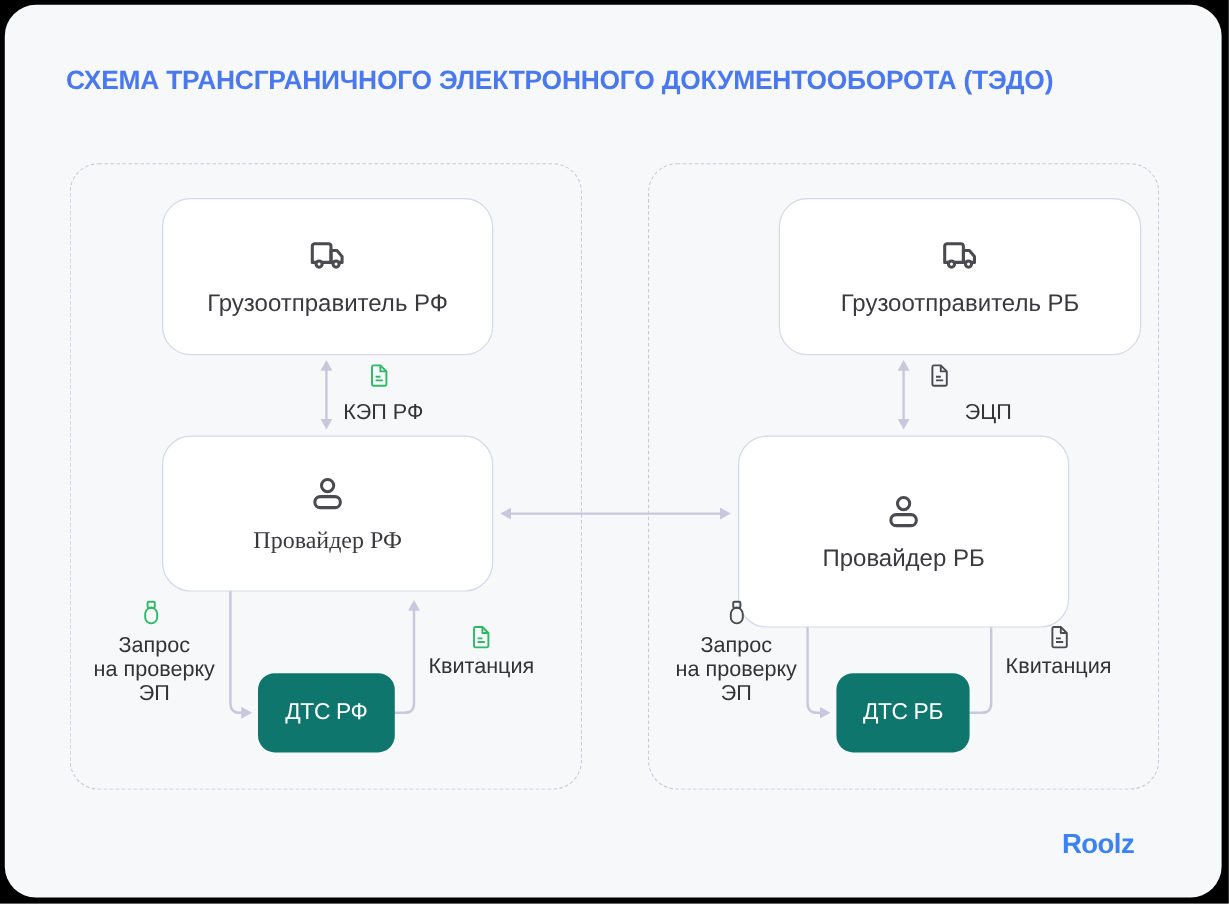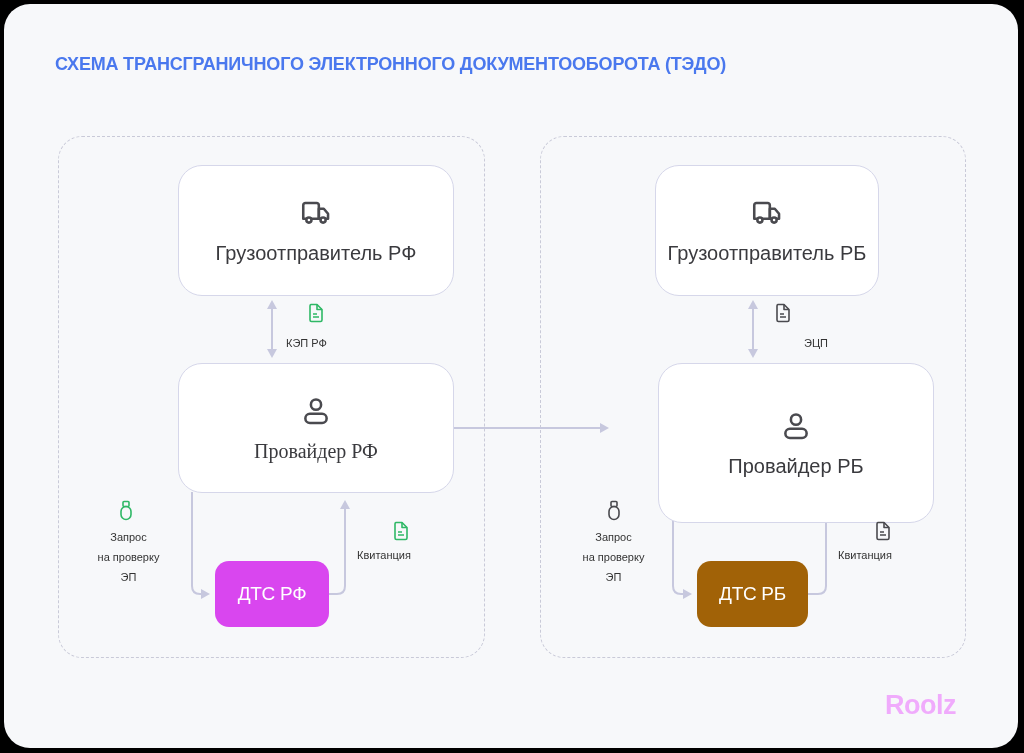--- a/index.html
+++ b/index.html
@@ -1,32 +1,32 @@
 <!DOCTYPE html>
 <html><head>
 <meta charset="utf-8">
 <style>
   html, body { margin:0; padding:0; }
   body { width:1024px; height:753px; background:#000; position:relative; overflow:hidden;
          font-family:"Liberation Sans", "DejaVu Sans", sans-serif; }
   .card { position:absolute; left:4px; top:4px; width:1014px; height:744px; background:#f7f8fa;
           border-radius:26px; }
-  .title { position:absolute; left:55px; top:54px; color:#4a78ee; font-weight:700; font-size:18px;
+  .title { position:absolute; left:55px; top:54px; color:#4a78ee; font-weight:700; font-size:22px;
            letter-spacing:-0.2px; white-space:nowrap; }
   .zone { position:absolute; border:1.5px dashed #c9cad8; border-radius:24px; box-sizing:border-box; }
   .node { position:absolute; background:#fff; border:1.5px solid #d6d7ea; border-radius:24px;
-          box-sizing:border-box; display:flex; flex-direction:column; align-items:center; justify-content:center;margin-left:43px; }
+          box-sizing:border-box; display:flex; flex-direction:column; align-items:center; justify-content:center; }
   .node .label { font-size:20px; color:#3a3a3e; margin-top:12px; white-space:nowrap; }
   .node .ico { width:34px; height:34px; }
   .dts { position:absolute; border-radius:14px; color:#fff; font-size:19px; display:flex;
          align-items:center; justify-content:center; letter-spacing:-0.3px; }
-  .edge-label { position:absolute; font-size:11px; color:#333; text-align:center; line-height:20px; }
+  .edge-label { position:absolute; font-size:18px; color:#333; text-align:center; line-height:20px; }
   .mini-ico { position:absolute; width:18px; height:20px; }
   svg.lines { position:absolute; left:0; top:0; width:1024px; height:753px; pointer-events:none; }
-  .logo { position:absolute; left:885px; top:690px; font-size:27px; font-weight:700; color:#f0abfc;
+  .logo { position:absolute; left:885px; top:690px; font-size:23px; font-weight:700; color:#3b82f6;
           letter-spacing:-0.5px; }
 </style>
 </head>
 <body>
 
 <div class="card"></div>
 
 <div class="title">СХЕМА ТРАНСГРАНИЧНОГО ЭЛЕКТРОННОГО ДОКУМЕНТООБОРОТА (ТЭДО)</div>
 
 <div class="zone" style="left:58px;top:136px;width:427px;height:522px;"></div>
@@ -89,23 +89,23 @@
   <div>ЭП</div>
 </div>
 
 <svg class="mini-ico" style="left:392px;top:521px;" viewBox="0 0 18 20" fill="none" stroke="#2fb866" stroke-width="1.6" stroke-linejoin="round">
   <path d="M4 1.5h6l5 5V17a1.5 1.5 0 0 1-1.5 1.5h-9A1.5 1.5 0 0 1 3 17V3A1.5 1.5 0 0 1 4 1.5z"></path>
   <path d="M10 1.5V6.5h5"></path>
   <path d="M6 11h4M6 14h6"></path>
 </svg>
 <div class="edge-label" style="left:357px;top:545px;">Квитанция</div>
 
-<div class="dts" style="left:215px;top:561px;width:114px;height:66px;background:#d946ef;">ДТС РФ</div>
+<div class="dts" style="left:215px;top:561px;width:114px;height:66px;background:#0f766e;">ДТС РФ</div>
 
-<div class="node" style="left:612px;top:165px;width:224px;height:131px;">
+<div class="node" style="left:649px;top:165px;width:302px;height:131px;">
   <svg class="ico" viewBox="0 0 24 24" fill="none" stroke="#4a4a4f" stroke-width="1.8" stroke-linejoin="round">
     <path d="M3 6.5a1.5 1.5 0 0 1 1.5-1.5h8A1.5 1.5 0 0 1 14 6.5V16H3z"></path>
     <path d="M14 9h3.5l3 3.5V16H14z"></path>
     <circle cx="7" cy="17" r="1.8" fill="#fff"></circle>
     <circle cx="17" cy="17" r="1.8" fill="#fff"></circle>
   </svg>
   <div class="label">Грузоотправитель РБ</div>
 </div>
 
 <svg class="mini-ico" style="left:774px;top:303px;" viewBox="0 0 18 20" fill="none" stroke="#4a4a4f" stroke-width="1.6" stroke-linejoin="round">
@@ -133,15 +133,15 @@
   <div>ЭП</div>
 </div>
 
 <svg class="mini-ico" style="left:874px;top:521px;" viewBox="0 0 18 20" fill="none" stroke="#4a4a4f" stroke-width="1.6" stroke-linejoin="round">
   <path d="M4 1.5h6l5 5V17a1.5 1.5 0 0 1-1.5 1.5h-9A1.5 1.5 0 0 1 3 17V3A1.5 1.5 0 0 1 4 1.5z"></path>
   <path d="M10 1.5V6.5h5"></path>
   <path d="M6 11h4M6 14h6"></path>
 </svg>
 <div class="edge-label" style="left:838px;top:545px;">Квитанция</div>
 
-<div class="dts" style="left:697px;top:561px;width:111px;height:66px;background:#a16207;">ДТС РБ</div>
+<div class="dts" style="left:697px;top:561px;width:111px;height:66px;background:#0f766e;">ДТС РБ</div>
 
 <div class="logo">Roolz</div>
 
 </body></html>

